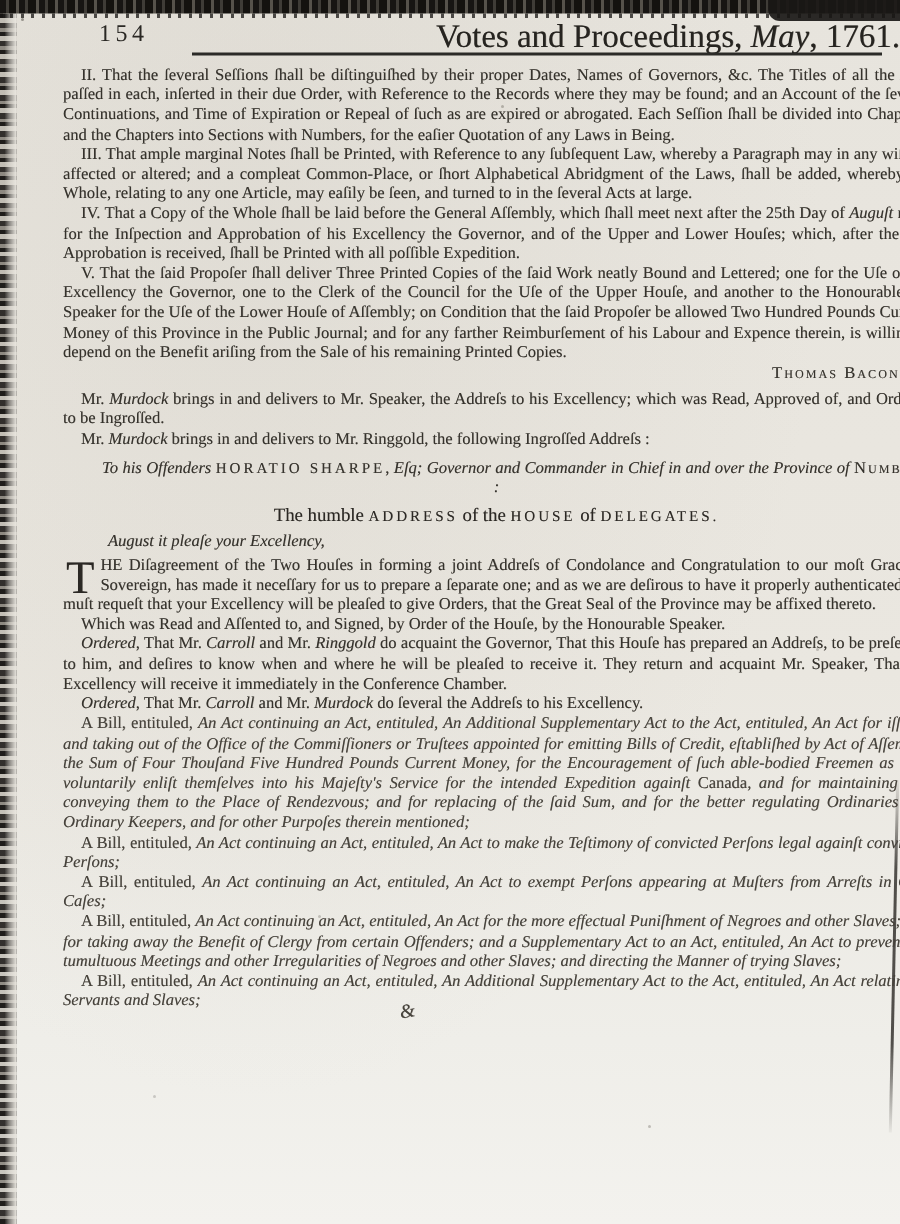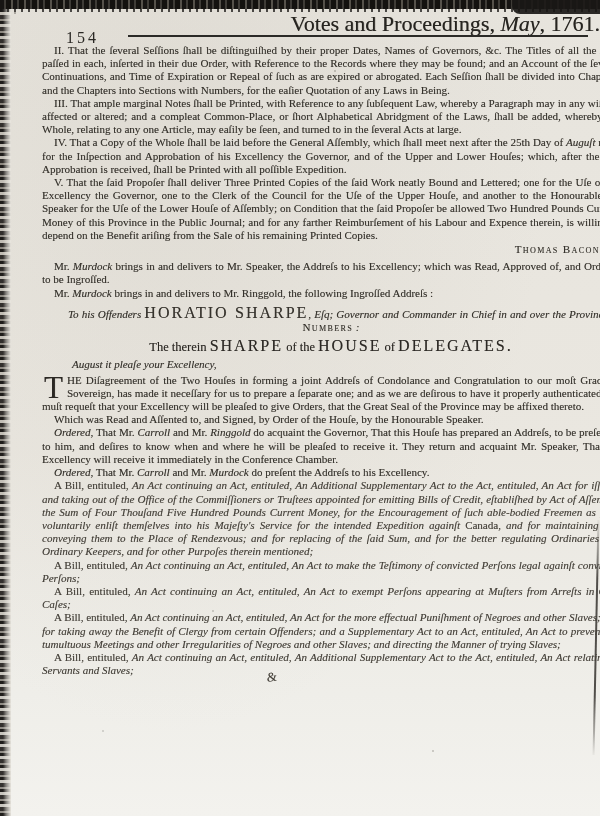--- a/index.html
+++ b/index.html
@@ -47,21 +47,21 @@
   .specks{
     position:absolute;top:12px;left:14px;width:2px;height:2px;border-radius:50%;
     background:rgba(60,55,48,.45);z-index:1;
     box-shadow:320px 58px 0 rgba(60,55,48,.30),118px 300px 0 rgba(60,55,48,.25),
       478px 198px 0 rgba(60,55,48,.30),198px 598px 0 rgba(60,55,48,.25),
       418px 738px 0 rgba(60,55,48,.28),88px 718px 0 rgba(60,55,48,.22),
       530px 420px 0 rgba(60,55,48,.25),260px 430px 0 rgba(60,55,48,.2);
   }
   
   .header{position:absolute;top:11px;left:0;width:600px;z-index:4;}
-  .pagenum{position:absolute;left:66px;top:18px;font-size:16px;letter-spacing:3px;color:#2a2824;}
+  .pagenum{position:absolute;left:66px;top:3px;font-size:16px;letter-spacing:3px;color:#2a2824;}
   .title{display:block;text-align:right;font-size:22px;color:#262420;
          text-shadow:.3px .3px .4px rgba(40,36,30,.55);}
   .rule{position:absolute;top:35px;left:128px;width:460px;height:2px;background:#2b2a27;z-index:4;}
   
   .content{
     position:absolute;top:44px;left:42px;width:578px;z-index:2;
     font-size:11px;line-height:13.2px;text-align:justify;color:#35322c;
     text-shadow:.2px .2px .3px rgba(60,55,48,.45);
   }
   .content p{margin:0;}
@@ -70,21 +70,21 @@
   .gap4{margin-top:4px !important;}
   .addr-to{text-indent:26px;text-align:justify;text-align-last:center;margin-top:6px !important;}
   .addr-head{text-align:center;text-indent:0;font-size:12.5px;margin-top:5px !important;margin-bottom:4px !important;color:#2b2824;}
   .salute{text-indent:30px;margin-top:2px !important;margin-bottom:2px !important;}
   .dropcap{text-indent:0;}
   .dropcap::first-letter{
     float:left;font-size:31px;line-height:25px;padding:1px 4px 0 2px;color:#2b2824;
   }
   .bill{color:#46423b;}
   .i{font-style:italic;}
-  .caps{letter-spacing:2px;font-size:16px;}
+  .caps{letter-spacing:2px;font-size:10px;}
   .scaps{font-variant:small-caps;letter-spacing:1.4px;}
   .ornament{padding-left:226px;margin-top:12px !important;font-size:13px;font-style:italic;
             transform:rotate(-10deg);width:20px;color:#46423b;}
 </style>
 </head>
 <body>
 
 <div class="page">
   <div class="top-band"></div>
   <div class="left-band"></div>
@@ -99,26 +99,26 @@
 
   <div class="content">
     <p class="p"><span>II. That the ſeveral Seſſions ſhall be diſtinguiſhed by their proper Dates, Names of Governors, &amp;c. The Titles of all the Acts paſſed in each, inſerted in their due Order, with Reference to the Records where they may be found; and an Account of the ſeveral Continuations, and Time of Expiration or Repeal of ſuch as are expired or abrogated.  Each Seſſion ſhall be divided into Chapters, and the Chapters into Sections with Numbers, for the eaſier Quotation of any Laws in Being.</span></p>
     <p class="p"><span>III. That ample marginal Notes ſhall be Printed, with Reference to any ſubſequent Law, whereby a Paragraph may in any wiſe be affected or altered; and a compleat Common-Place, or ſhort Alphabetical Abridgment of the Laws, ſhall be added, whereby the Whole, relating to any one Article, may eaſily be ſeen, and turned to in the ſeveral Acts at large.</span></p>
     <p class="p"><span>IV. That a Copy of the Whole ſhall be laid before the General Aſſembly, which ſhall meet next after the 25th Day of </span><span class="i">Auguſt</span><span> next, for the Inſpection and Approbation of his Excellency the Governor, and of the Upper and Lower Houſes; which, after the ſaid Approbation is received, ſhall be Printed with all poſſible Expedition.</span></p>
     <p class="p"><span>V. That the ſaid Propoſer ſhall deliver Three Printed Copies of the ſaid Work neatly Bound and Lettered; one for the Uſe of his Excellency the Governor, one to the Clerk of the Council for the Uſe of the Upper Houſe, and another to the Honourable the Speaker for the Uſe of the Lower Houſe of Aſſembly; on Condition that the ſaid Propoſer be allowed Two Hundred Pounds Current Money of this Province in the Public Journal; and for any farther Reimburſement of his Labour and Expence therein, is willing to depend on the Benefit ariſing from the Sale of his remaining Printed Copies.</span></p>
     <p class="sig"><span class="scaps">Thomas Bacon.</span></p>
     <p class="p gap4"><span>Mr. </span><span class="i">Murdock</span><span> brings in and delivers to Mr. Speaker, the Addreſs to his Excellency; which was Read, Approved of, and Ordered to be Ingroſſed.</span></p>
     <p class="p"><span>Mr. </span><span class="i">Murdock</span><span> brings in and delivers to Mr. Ringgold, the following Ingroſſed Addreſs :</span></p>
     <p class="addr-to"><span class="i">To his Offenders </span><span class="caps">HORATIO SHARPE</span><span>, </span><span class="i">Eſq; Governor and Commander in Chief in and over the Province of </span><span class="scaps">Numbers</span><span class="i"> :</span></p>
-    <p class="addr-head"><span>The therein </span><span class="caps">SHARPE</span><span> of the </span><span class="caps">HOUSE</span><span> of </span><span class="caps">DELEGATES.</span></p>
+    <p class="addr-head"><span>The humble </span><span class="caps">ADDRESS</span><span> of the </span><span class="caps">HOUSE</span><span> of </span><span class="caps">DELEGATES.</span></p>
     <p class="salute"><span class="i">August it pleaſe your Excellency,</span></p>
     <p class="dropcap"><span>THE Diſagreement of the Two Houſes in forming a joint Addreſs of Condolance and Congratulation to our moſt Gracious Sovereign, has made it neceſſary for us to prepare a ſeparate one; and as we are deſirous to have it properly authenticated, we muſt requeſt that your Excellency will be pleaſed to give Orders, that the Great Seal of the Province may be affixed thereto.</span></p>
     <p class="p"><span>Which was Read and Aſſented to, and Signed, by Order of the Houſe, by the Honourable Speaker.</span></p>
     <p class="p"><span class="i">Ordered</span><span>, That Mr. </span><span class="i">Carroll</span><span> and Mr. </span><span class="i">Ringgold</span><span> do acquaint the Governor, That this Houſe has prepared an Addreſs, to be preſented to him, and deſires to know when and where he will be pleaſed to receive it.  They return and acquaint Mr. Speaker, That his Excellency will receive it immediately in the Conference Chamber.</span></p>
-    <p class="p"><span class="i">Ordered</span><span>, That Mr. </span><span class="i">Carroll</span><span> and Mr. </span><span class="i">Murdock</span><span> do preſent the Addreſs to his Excellency.</span></p>
+    <p class="p"><span class="i">Ordered</span><span>, That Mr. </span><span class="i">Carroll</span><span> and Mr. </span><span class="i">Murdock</span><span> do ſeveral the Addreſs to his Excellency.</span></p>
     <p class="p bill"><span>A Bill, entituled, </span><span class="i">An Act continuing an Act, entituled, An Additional Supplementary Act to the Act, entituled, An Act for iſſuing and taking out of the Office of the Commiſſioners or Truſtees appointed for emitting Bills of Credit, eſtabliſhed by Act of Aſſembly, the Sum of Four Thouſand Five Hundred Pounds Current Money, for the Encouragement of ſuch able-bodied Freemen as ſhall voluntarily enliſt themſelves into his Majeſty's Service for the intended Expedition againſt </span><span>Canada</span><span class="i">, and for maintaining and conveying them to the Place of Rendezvous; and for replacing of the ſaid Sum, and for the better regulating Ordinaries and Ordinary Keepers, and for other Purpoſes therein mentioned;</span></p>
     <p class="p bill"><span>A Bill, entituled, </span><span class="i">An Act continuing an Act, entituled, An Act to make the Teſtimony of convicted Perſons legal againſt convicted Perſons;</span></p>
     <p class="p bill"><span>A Bill, entituled, </span><span class="i">An Act continuing an Act, entituled, An Act to exempt Perſons appearing at Muſters from Arreſts in Civil Caſes;</span></p>
     <p class="p bill"><span>A Bill, entituled, </span><span class="i">An Act continuing an Act, entituled, An Act for the more effectual Puniſhment of Negroes and other Slaves; and for taking away the Benefit of Clergy from certain Offenders; and a Supplementary Act to an Act, entituled, An Act to prevent the tumultuous Meetings and other Irregularities of Negroes and other Slaves; and directing the Manner of trying Slaves;</span></p>
     <p class="p bill"><span>A Bill, entituled, </span><span class="i">An Act continuing an Act, entituled, An Additional Supplementary Act to the Act, entituled, An Act relating to Servants and Slaves;</span></p>
     <p class="ornament">&amp;</p>
   </div>
 </div>
 
 </body></html>

